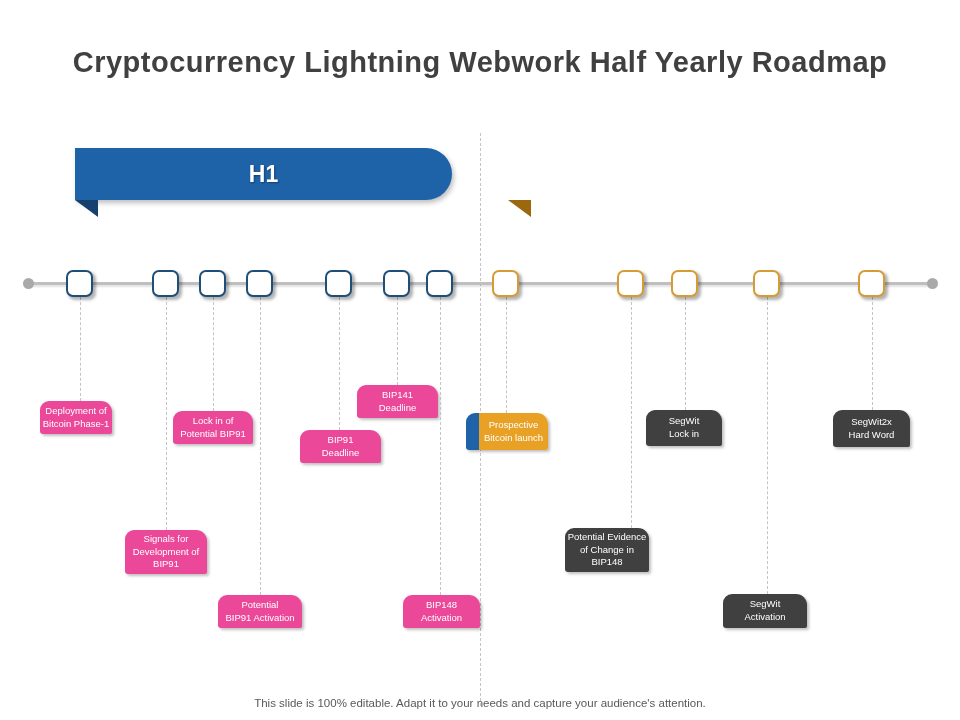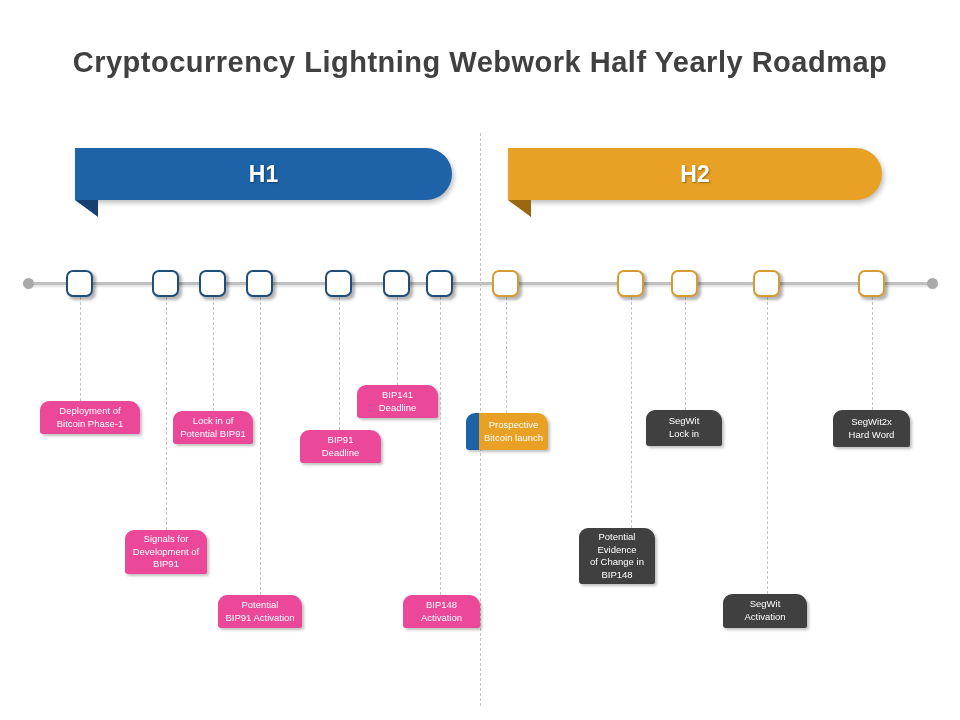--- a/index.html
+++ b/index.html
@@ -70,33 +70,30 @@
 <div id="canvas">
   <div class="slide-title">Cryptocurrency Lightning Webwork Half Yearly Roadmap</div>
 
   <div class="vdash" id="center-divider" style="left: 480px; top: 133px; height: 573px;"></div>
 
   <div class="banner banner-h1">
     <span>H1</span>
   </div>
   <div class="banner-fold fold-h1"></div>
 
-  <div class="banner banner-h2">
-    <span>H2</span>
-  </div>
   <div class="banner-fold fold-h2"></div>
 
   <div class="timeline-line"></div>
   <div class="timeline-dot dot-start"></div>
   <div class="timeline-dot dot-end"></div>
 
   <div id="milestones">
       <div class="vdash" style="left: 80px; top: 297px; height: 104px;"></div>
       <div class="marker" style="left: 66px;"></div>
-      <div class="callout" style="left: 40px; top: 401px; width: 100px; min-height: 33px;">Deployment of
+      <div class="callout" style="left: 40px; top: 401px; width: 72px; min-height: 33px;">Deployment of
 Bitcoin Phase-1</div>
       <div class="vdash" style="left: 166px; top: 297px; height: 233px;"></div>
       <div class="marker" style="left: 152px;"></div>
       <div class="callout" style="left: 125px; top: 530px; width: 82px; min-height: 40px;">Signals for
 Development of
 BIP91</div>
       <div class="vdash" style="left: 213px; top: 297px; height: 114px;"></div>
       <div class="marker" style="left: 199px;"></div>
       <div class="callout" style="left: 173px; top: 411px; width: 80px; min-height: 33px;">Lock in of
 Potential BIP91</div>
@@ -115,29 +112,30 @@
       <div class="vdash" style="left: 440px; top: 297px; height: 298px;"></div>
       <div class="marker" style="left: 426px;"></div>
       <div class="callout" style="left: 403px; top: 595px; width: 77px; min-height: 33px;">BIP148
 Activation</div>
       <div class="vdash" style="left: 506px; top: 297px; height: 116px;"></div>
       <div class="marker orange" style="left: 492px;"></div>
       <div class="callout orange two-tone" style="left: 466px; top: 413px; width: 82px; min-height: 37px;">Prospective
 Bitcoin launch</div>
       <div class="vdash" style="left: 631px; top: 297px; height: 231px;"></div>
       <div class="marker orange" style="left: 617px;"></div>
-      <div class="callout orange" style="left: 579px; top: 528px; width: 76px; min-height: 35px;">Potential Evidence
+      <div class="callout orange" style="left: 565px; top: 528px; width: 84px; min-height: 35px;">Potential Evidence
 of Change in BIP148</div>
       <div class="vdash" style="left: 685px; top: 297px; height: 113px;"></div>
       <div class="marker orange" style="left: 671px;"></div>
       <div class="callout orange" style="left: 646px; top: 410px; width: 76px; min-height: 36px;">SegWit
 Lock in</div>
       <div class="vdash" style="left: 767px; top: 297px; height: 297px;"></div>
       <div class="marker orange" style="left: 753px;"></div>
       <div class="callout orange" style="left: 723px; top: 594px; width: 84px; min-height: 34px;">SegWit
 Activation</div>
       <div class="vdash" style="left: 872px; top: 297px; height: 113px;"></div>
       <div class="marker orange" style="left: 858px;"></div>
       <div class="callout orange" style="left: 833px; top: 410px; width: 77px; min-height: 37px;">SegWit2x
 Hard Word</div>
     </div>
 
+  <div class="footer-note">This slide is 100% editable. Adapt it to your needs and capture your audience's attention.</div>
 </div>
 
 </body></html>

